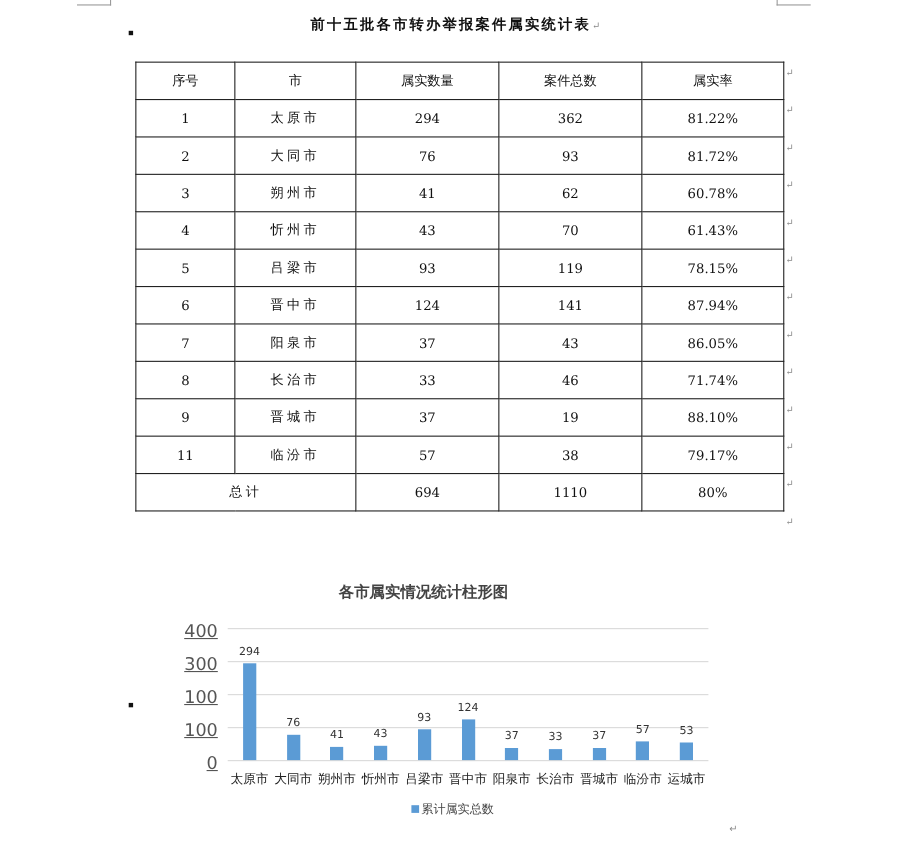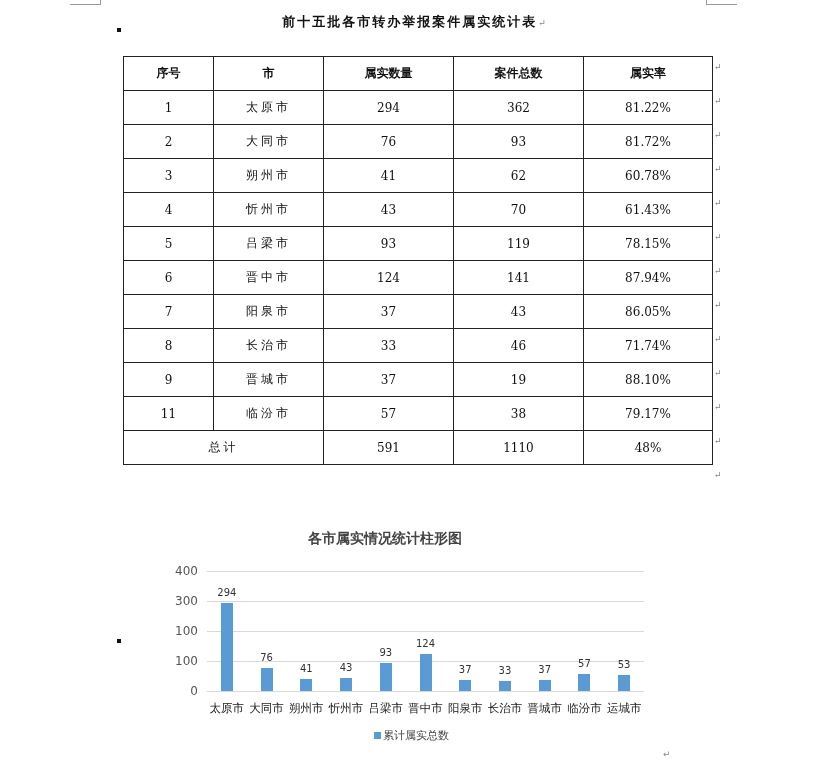--- a/index.html
+++ b/index.html
@@ -9,30 +9,30 @@
   .corner.tl { left:70px; top:0; border-width:0 1px 1px 0; }
   .corner.tr { left:706px; top:0; border-width:0 0 1px 1px; }
   .bullet { position:absolute; width:4px; height:4px; background:#111; }
   .doc-title { position:absolute; left:0; width:830px; top:13px; text-align:center;
                font-size:13px; font-weight:bold; letter-spacing:2px; }
   .para-mark { color:#888; font-size:9px; font-weight:normal; margin-left:1px; }
   table.stats { position:absolute; left:123px; top:56px; border-collapse:collapse;
                 font-size:12px; }
   table.stats td, table.stats th { border:1px solid #222; height:33px; padding:0;
                 text-align:center; vertical-align:middle; font-weight:normal; }
-  table.stats th { font-weight:bold; }
+  table.stats th { font-weight:normal; }
   .c0 { width:89px; } .c1 { width:109px; } .c2 { width:129px; } .c3 { width:129px; } .c4 { width:128px; }
   table.stats .name { letter-spacing:3px; }
   .rowmarks { position:absolute; left:714px; top:56px; }
   .rowmarks div { height:34px; line-height:22px; color:#888; font-size:9px; }
   .chart { position:absolute; left:0; top:520px; width:830px; height:251px;
            font-family:"DejaVu Sans", sans-serif; }
   .chart-title { position:absolute; left:0; width:830px; top:10px; text-align:left;
                  padding-left:308px; box-sizing:border-box; font-size:14px; color:#444; font-weight:bold; }
-  .ytick { position:absolute; left:160px; width:38px; text-align:right; font-size:12px; color:#555; }
+  .ytick { position:absolute; left:160px; width:38px; text-align:right; font-size:16px; color:#555;text-decoration:underline; }
   .grid { position:absolute; left:207px; width:437px; height:1px; background:#d9d9d9; }
   .bar { position:absolute; width:12px; background:#5b9bd5; }
   .bar-label { position:absolute; width:40px; text-align:center; font-size:10px; color:#333; }
   .xlabel { position:absolute; width:40px; text-align:center; font-size:11.5px; color:#222; top:181px; white-space:nowrap; }
   .legend { position:absolute; left:374px; top:208px; font-size:11px; color:#444; }
   .legend .swatch { display:inline-block; width:7px; height:7px; background:#5b9bd5; margin-right:2px; }
   .end-mark { position:absolute; left:663px; top:229px; color:#888; font-size:9px; }
 </style>
 </head>
 <body>
@@ -124,23 +124,23 @@
         <td>11</td>
         <td class="name">临汾市</td>
         <td>57</td>
         <td>38</td>
         <td>79.17%</td>
       </tr>
     </tbody>
   <tfoot>
     <tr>
       <td colspan="2" class="name">总计</td>
-      <td>591</td>
+      <td>694</td>
       <td>1110</td>
-      <td>48%</td>
+      <td>80%</td>
     </tr>
   </tfoot>
 </table>
 
 <div class="rowmarks" id="rowmarks">
     <div>↵</div>
     <div>↵</div>
     <div>↵</div>
     <div>↵</div>
     <div>↵</div>

